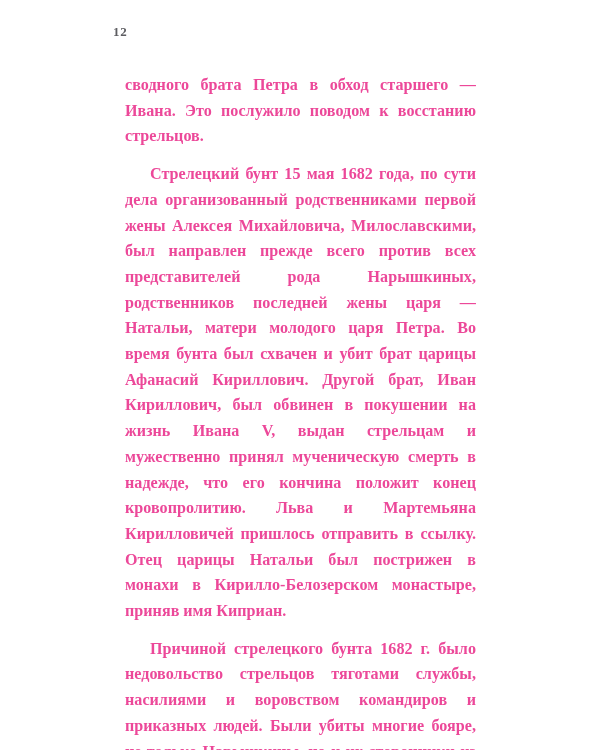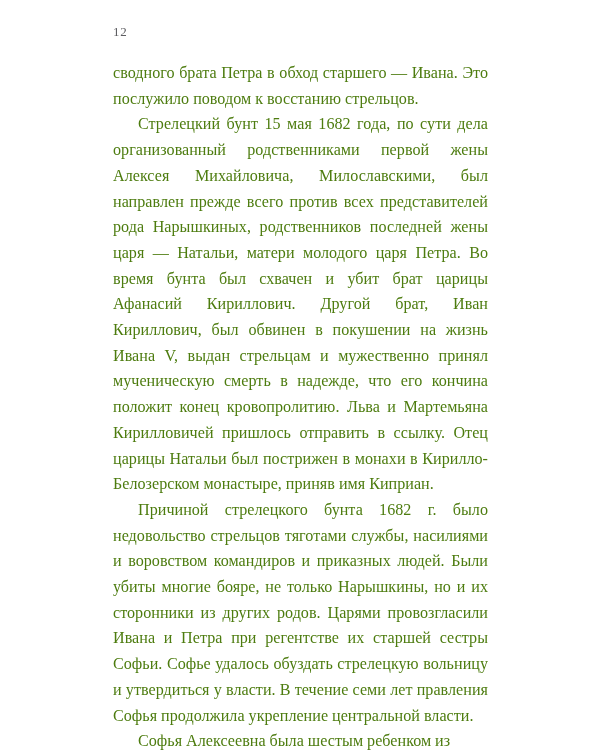--- a/index.html
+++ b/index.html
@@ -13,20 +13,21 @@
     font-family: "Liberation Serif", "DejaVu Serif", serif;
     overflow: hidden;
   }
 
   .page {
     position: relative;
     width: 600px;
     height: 750px;
     background: #ffffff;
     box-sizing: border-box;
+    font-weight: bold;
   }
 
   
   .running-head {
     position: absolute;
     top: 24px;
     left: 113px;
     width: 376px;
     display: flex;
     align-items: baseline;
@@ -51,26 +52,26 @@
 
   
   .textblock {
     position: absolute;
     top: 60px;
     left: 113px;
     width: 375px;
   }
 
   p.para {
-    margin: 0;
+    margin: 12px;
     text-align: justify;
     text-justify: inter-word;
     font-size: 16.1px;
     line-height: 25.7px;
-    color: #4d7c0f;
+    color: #ec4899;
     hyphens: manual;
     word-spacing: -0.1px;
     letter-spacing: 0.002em;
   }
   p.para + p.para {
     text-indent: 25px;
   }
   p.para:last-child {
     text-align: left;
   }

